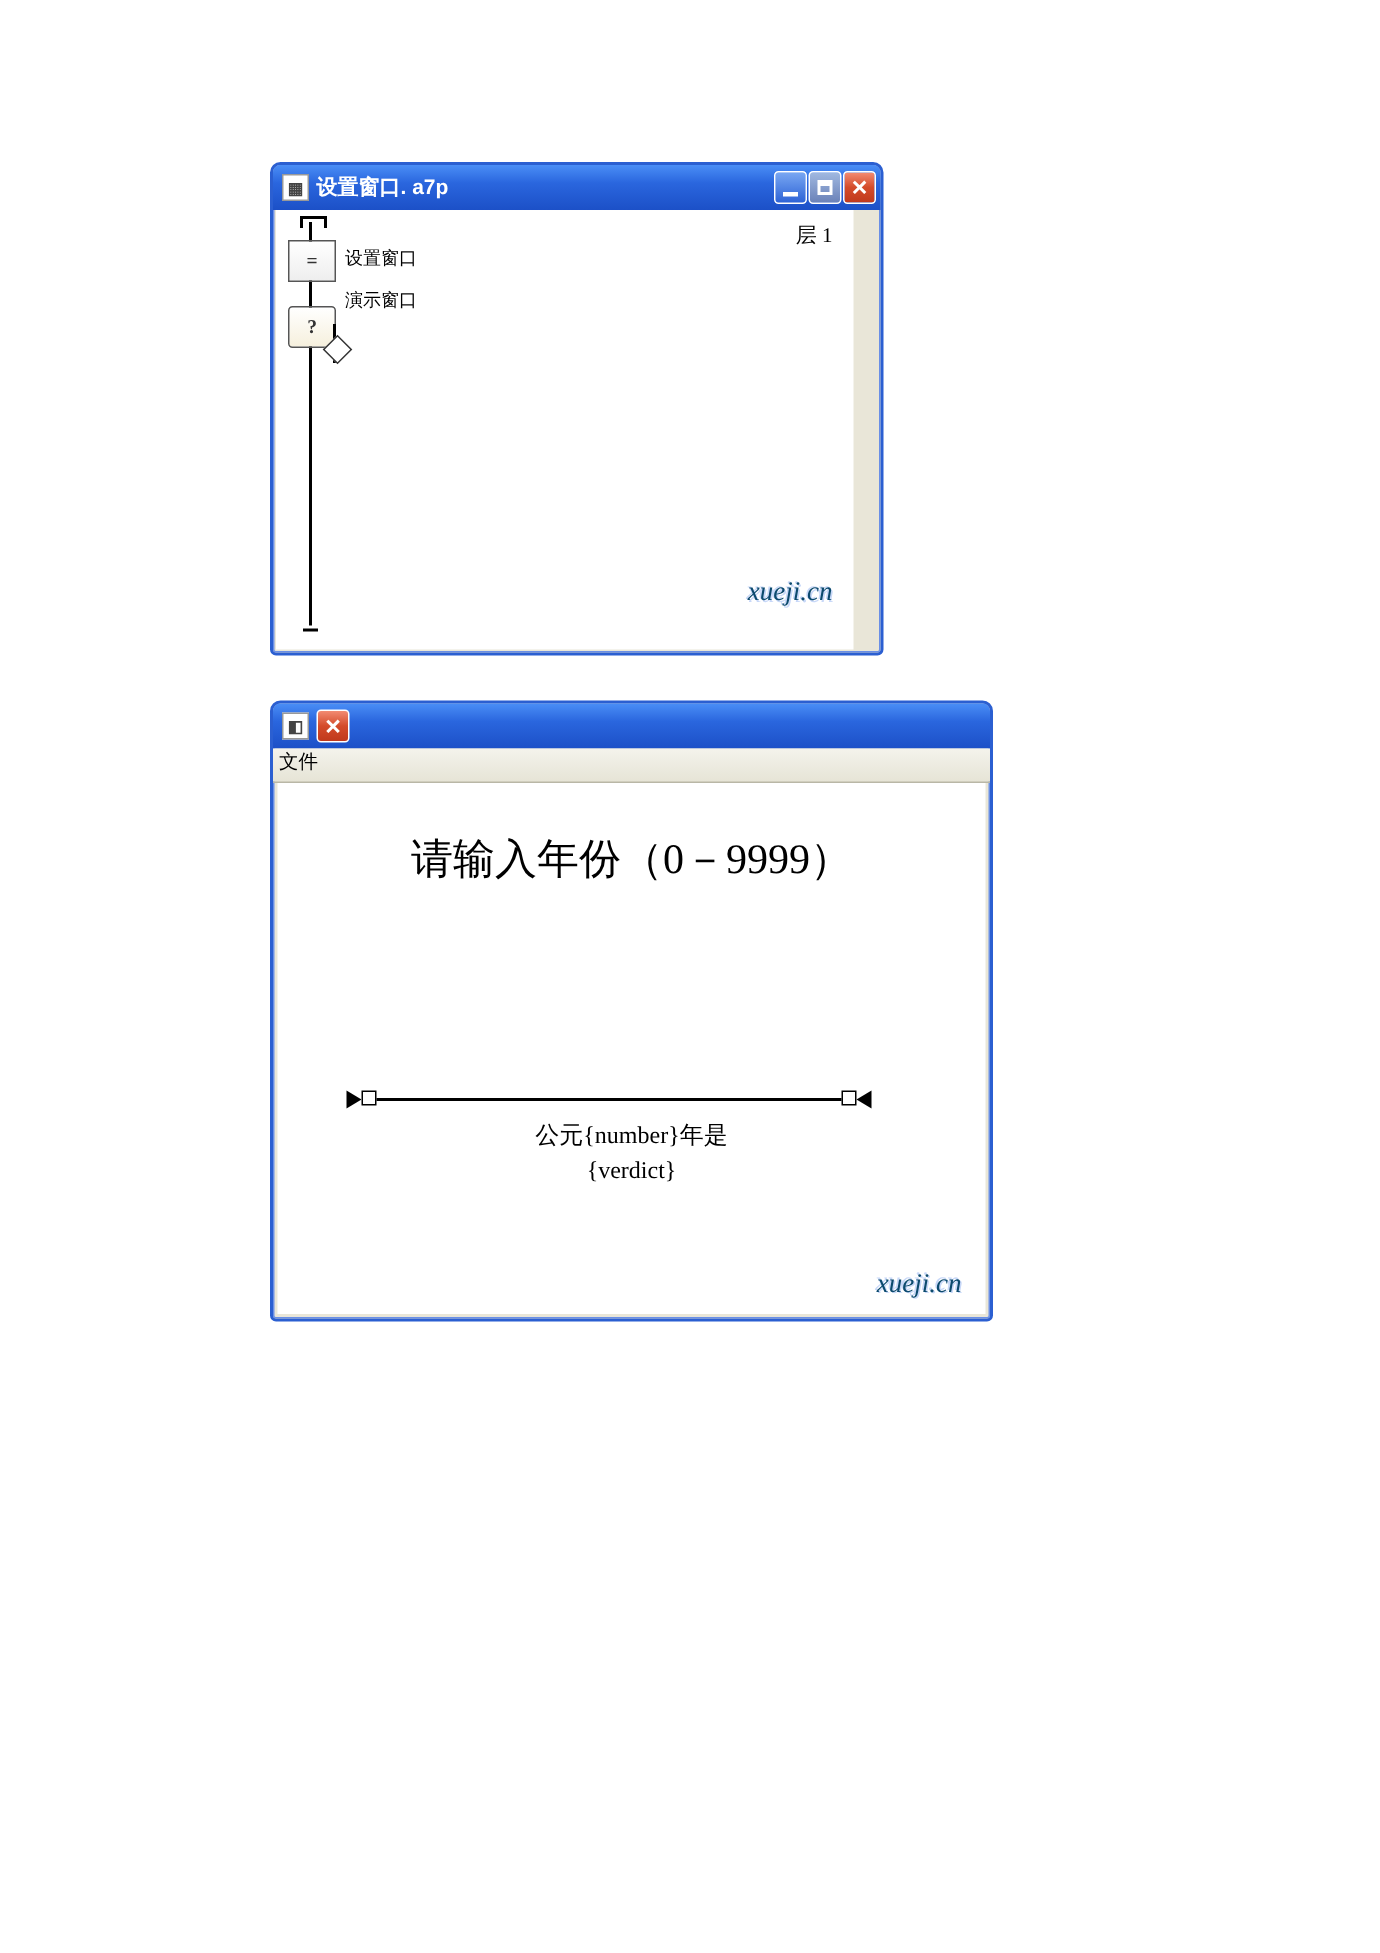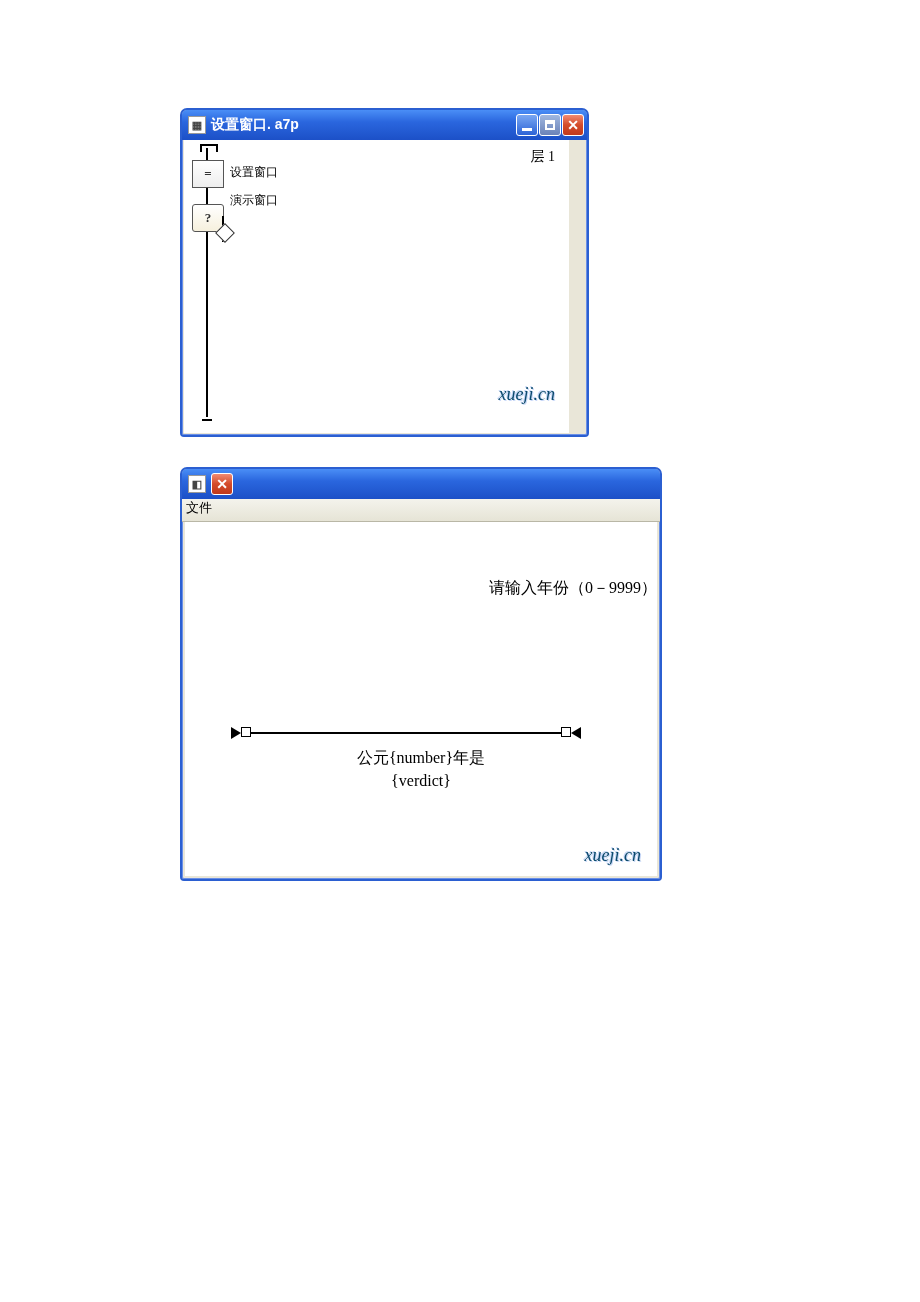--- a/index.html
+++ b/index.html
@@ -190,24 +190,24 @@
   .w2-body {
     flex: 1;
     background: #fff;
     margin: 0 3px 3px 3px;
     position: relative;
     font-family: "SimSun", serif;
     color: #000;
   }
   .prompt {
     position: absolute;
-    top: 56px;
+    top: 32px;
     width: 100%;
-    text-align: right;
-    font-size: 16px;
+    text-align: center;
+    font-size: 28px;
   }
   
   .entry-line {
     position: absolute;
     left: 60px; right: 90px;
     top: 210px;
     height: 2px;
     background: #000;
   }
   .entry-handle {

